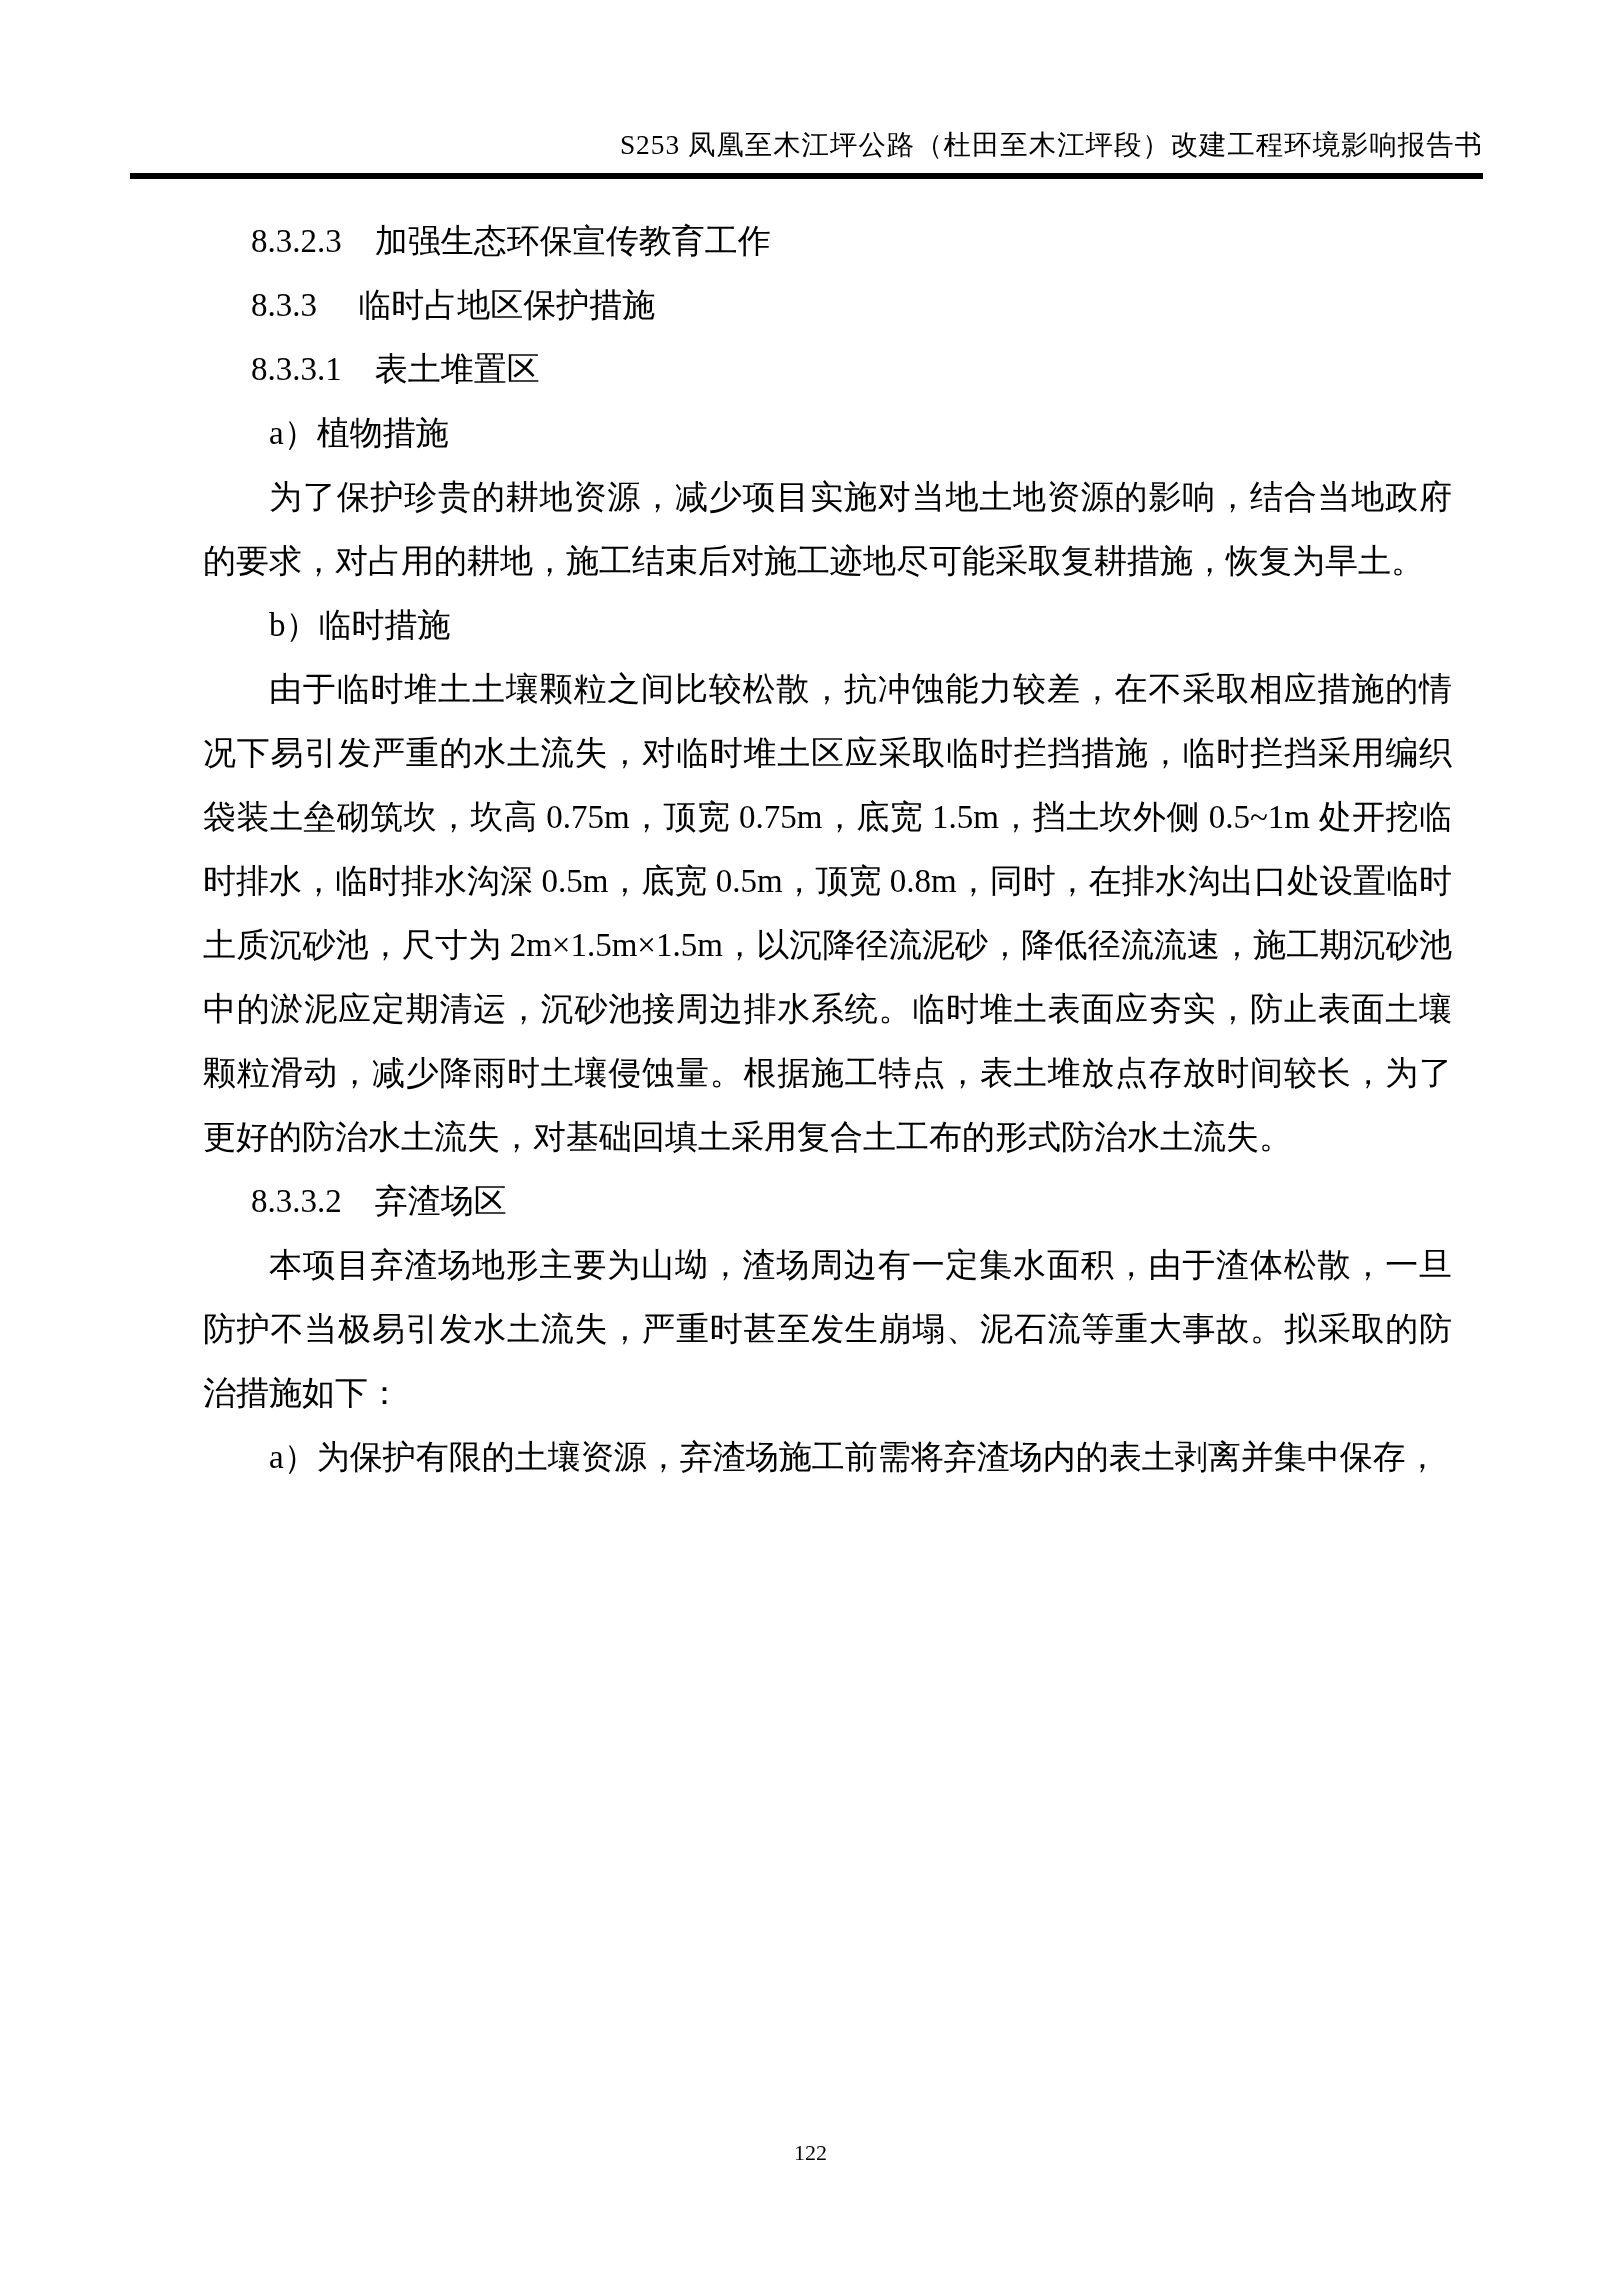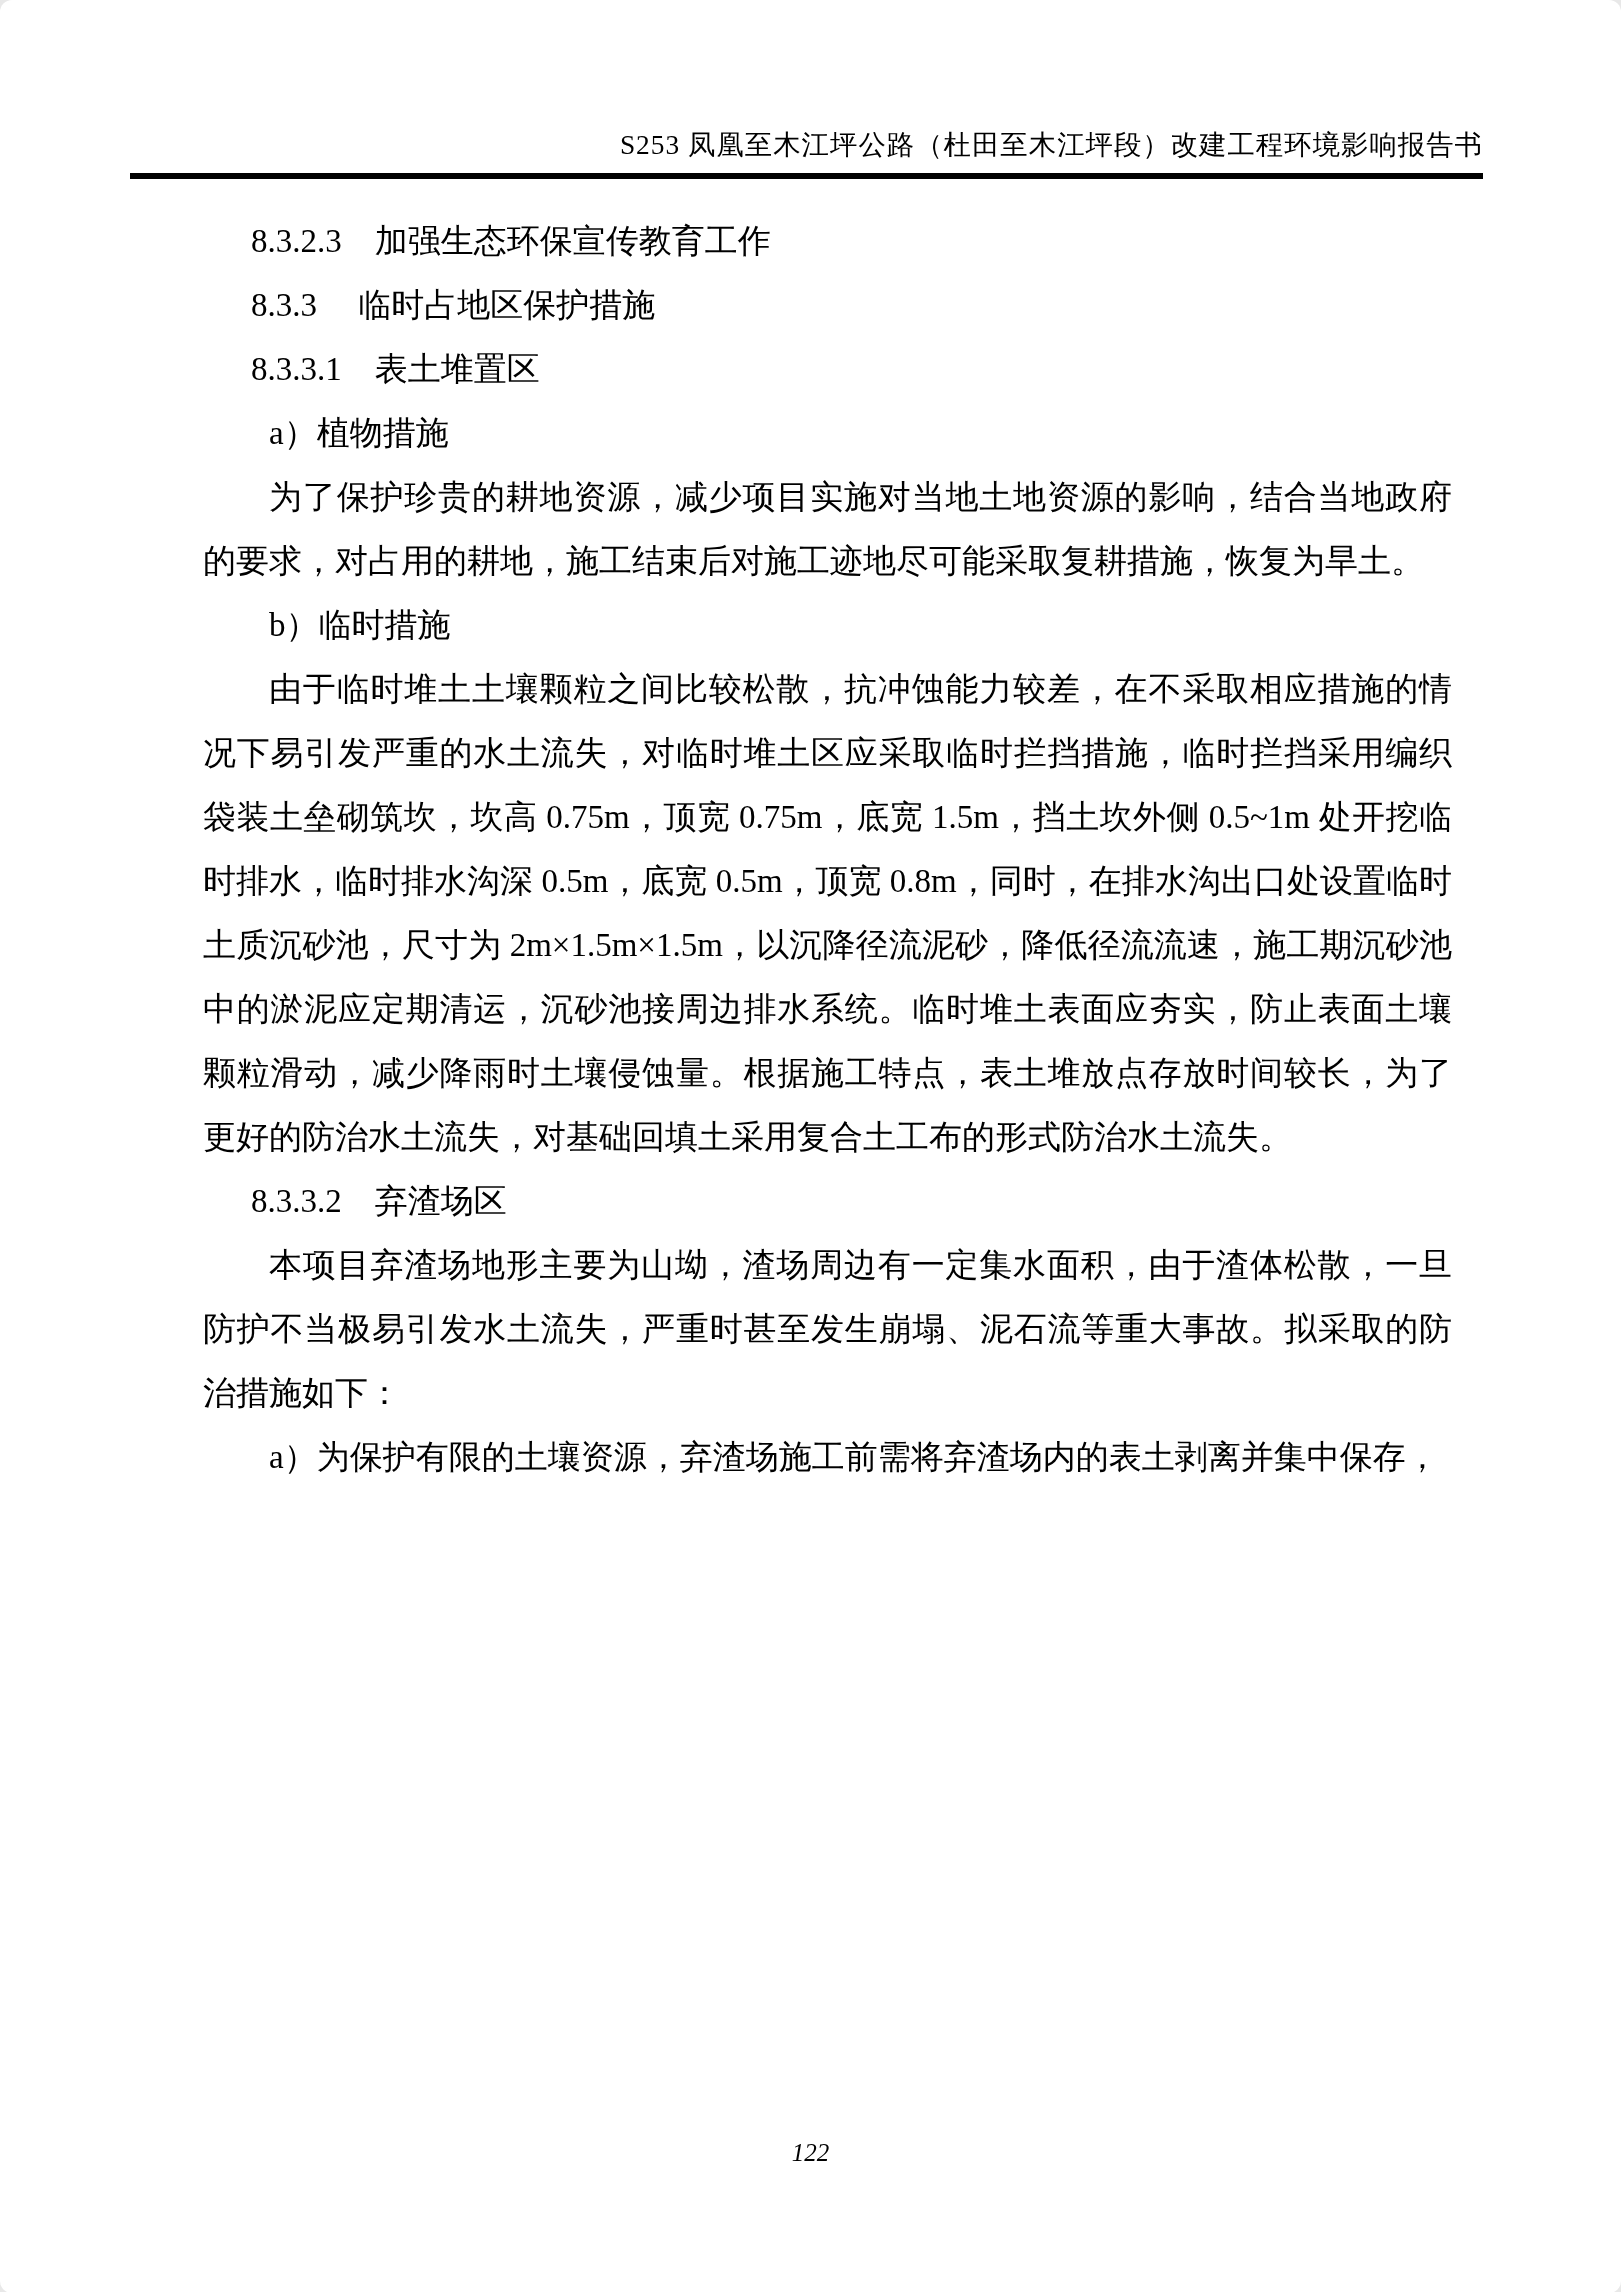--- a/index.html
+++ b/index.html
@@ -9,21 +9,20 @@
   }
   .page {
     position: relative;
     width: 1621px;
     height: 2293px;
     margin: 0 auto;
     background: #ffffff;
     color: #000000;
     font-family: "Liberation Serif", "DejaVu Serif", serif;
     overflow: hidden;
-    border-radius: 12px;
   }
   .running-header {
     position: absolute;
     top: 128px;
     right: 138px;
     font-size: 27.4px;
     line-height: 35px;
     letter-spacing: 1px;
     white-space: nowrap;
     color: #000000;
@@ -57,23 +56,22 @@
   }
   .block.paragraph {
     text-indent: 2em;
   }
   .page-number {
     position: absolute;
     top: 2135px;
     left: 0;
     width: 100%;
     text-align: center;
-    font-size: 25px;
+    font-size: 22px;
     line-height: 35px;
-    font-style: italic;
   }
 </style>
 </head>
 <body>
 
 <div class="page">
 
   <div class="running-header">S253 凤凰至木江坪公路（杜田至木江坪段）改建工程环境影响报告书</div>
 
   <div class="header-rule"></div>

